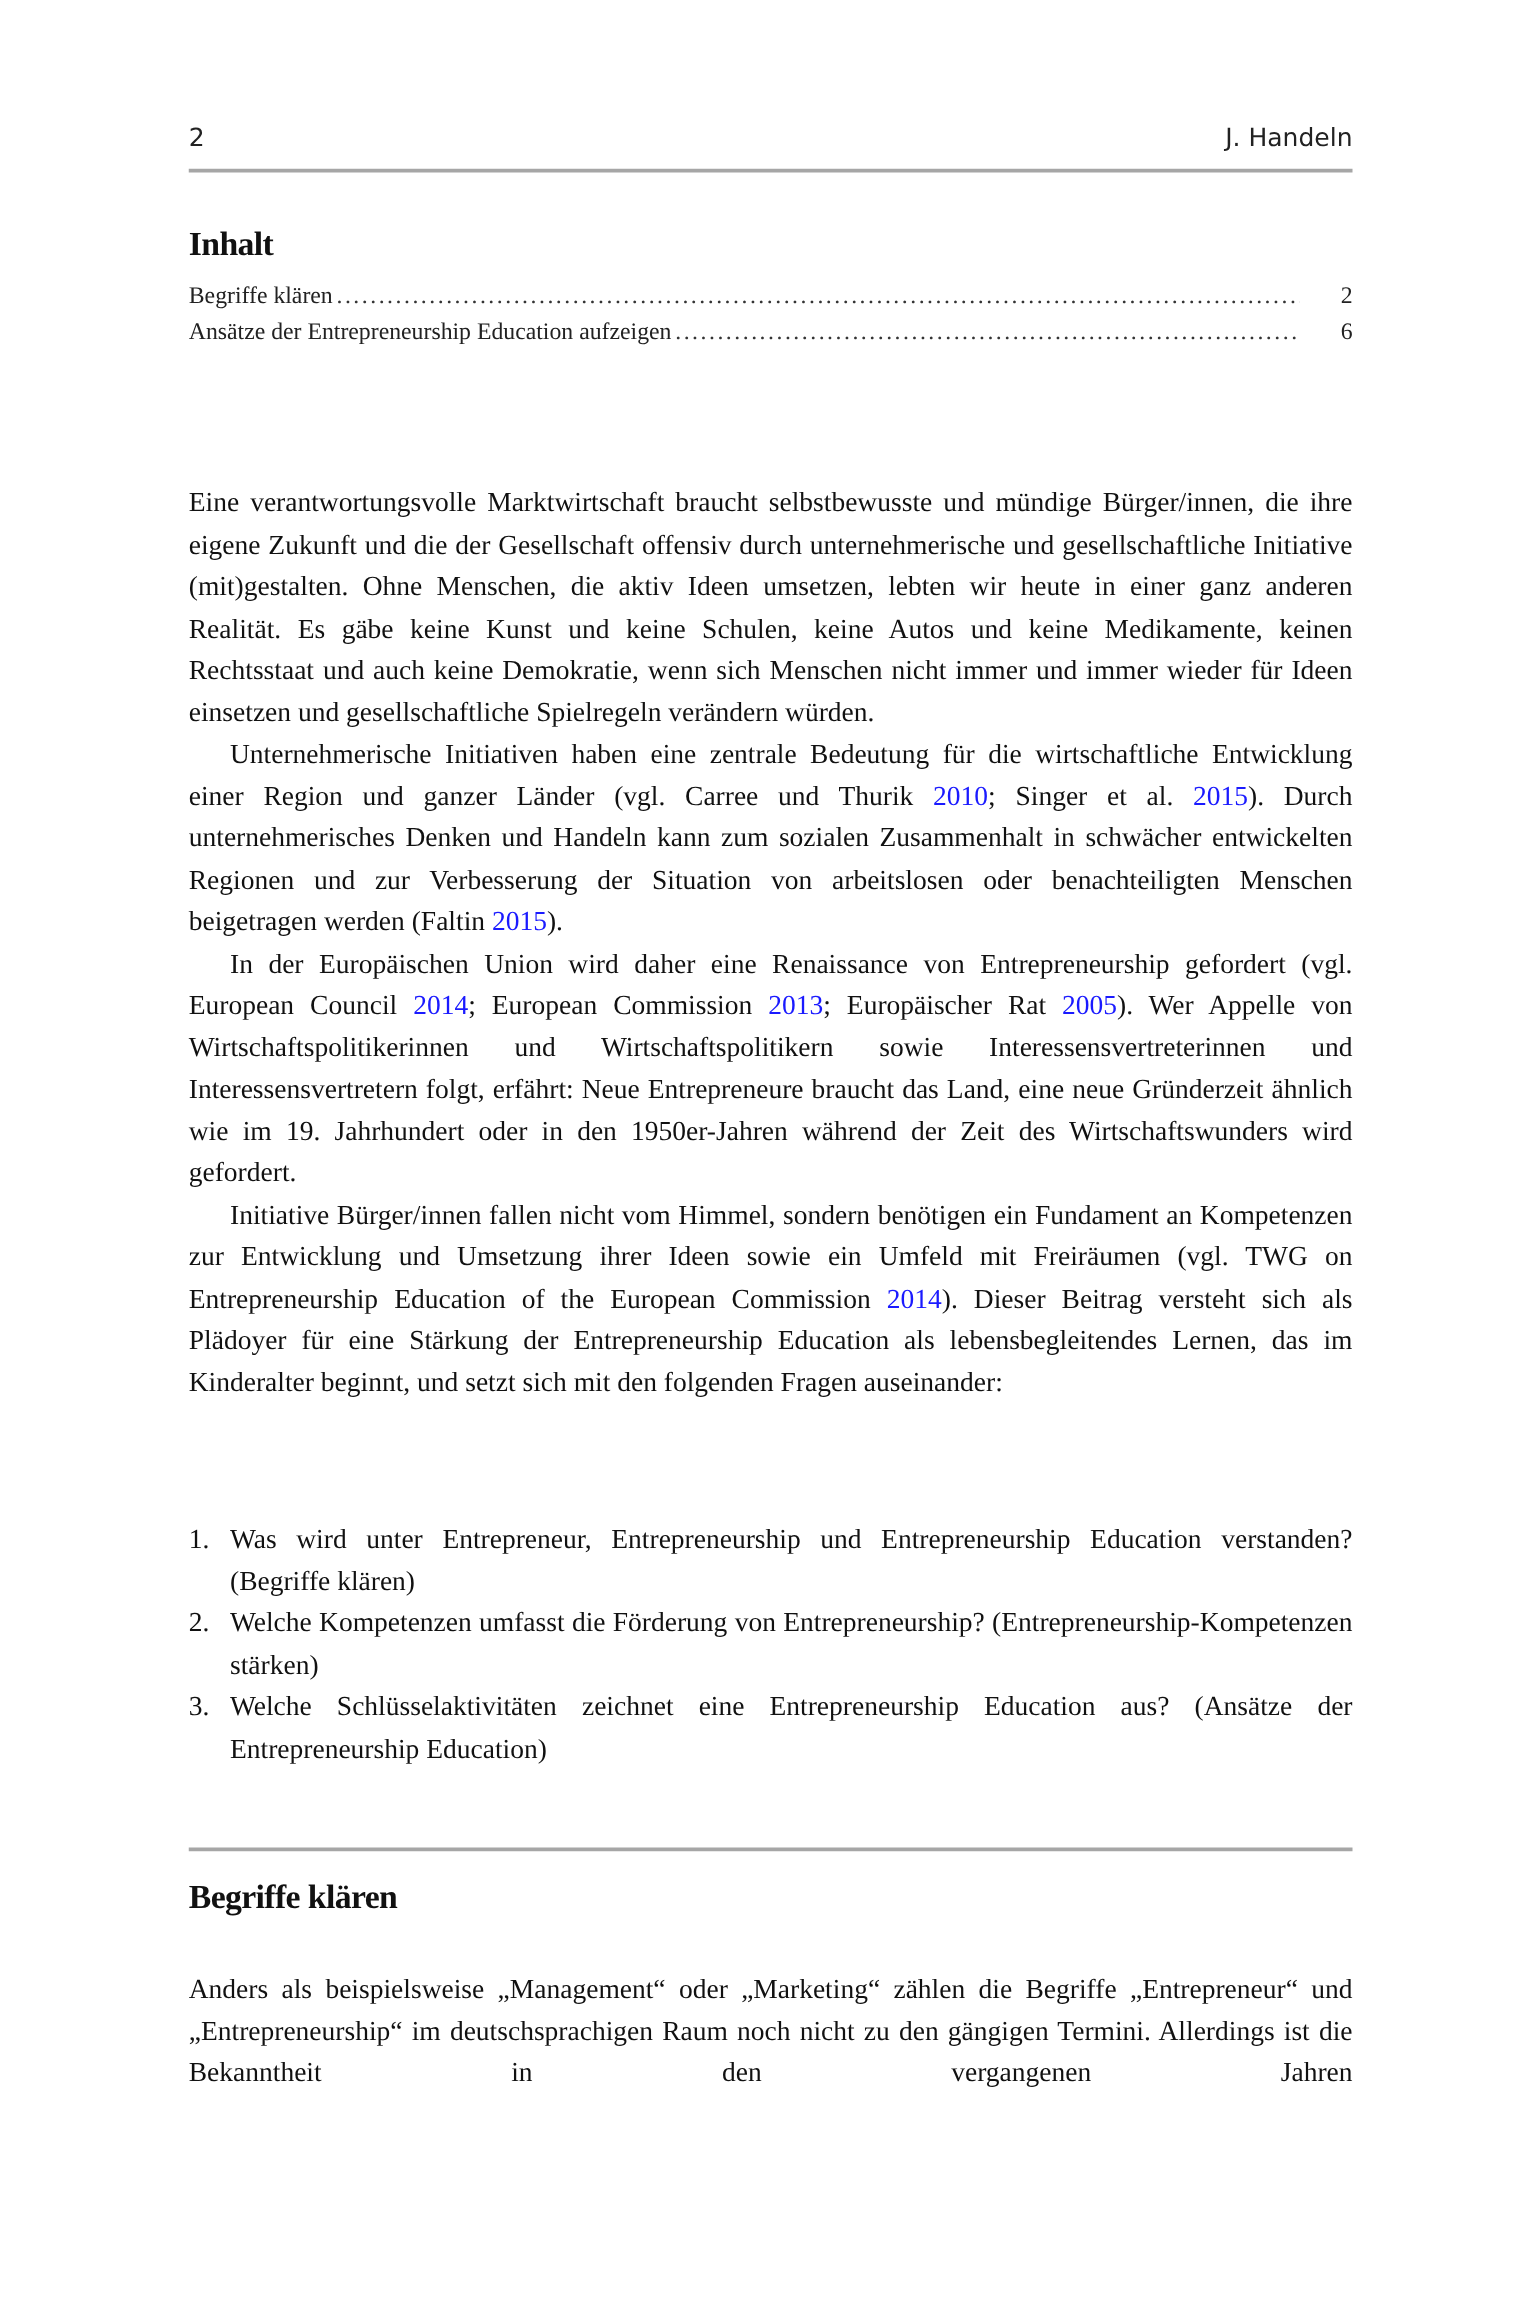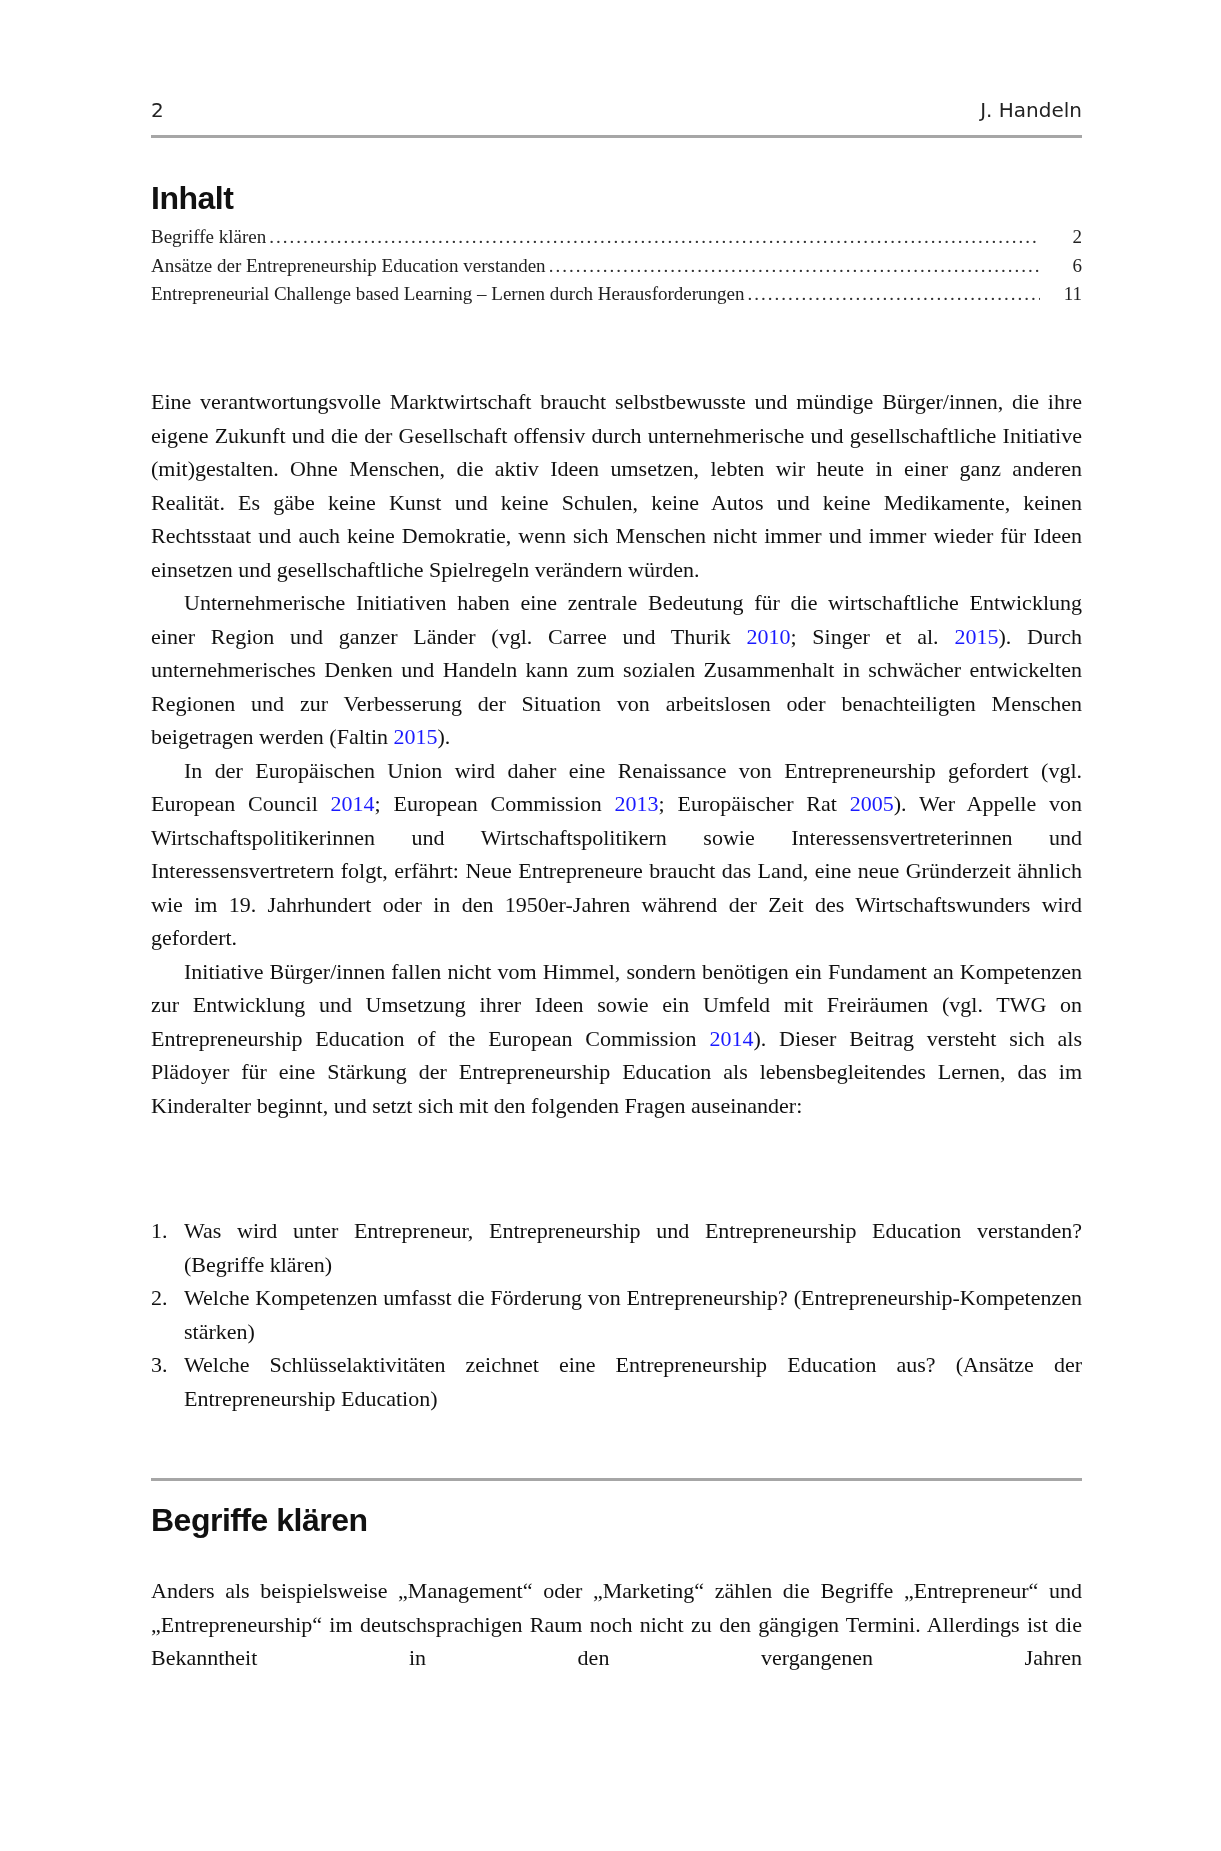--- a/index.html
+++ b/index.html
@@ -3,22 +3,22 @@
 <meta charset="utf-8">
 <style>
   html, body { margin: 0; padding: 0; background: #ffffff; }
   body { width: 1221px; height: 1851px; position: relative; overflow: hidden; }
   .page { position: absolute; left: 151px; top: 0; width: 931px; }
   .runhead { position: absolute; top: 98px; left: 0; width: 931px; height: 28px;
     font-family: "DejaVu Sans", sans-serif; font-size: 20px; color: #222; }
   .runhead .num { position: absolute; left: 0; top: 0; }
   .runhead .author { position: absolute; right: 0; top: 0; }
   .rule { position: absolute; left: 0; width: 931px; height: 3px; background: #a6a6a6; }
-  .heading { position: absolute; left: 0; font-family: Liberation Sans, sans-serif;
-    font-weight: bold; font-size: 32px; color: #111; letter-spacing: -0.5px; }
+  .heading { position: absolute; left: 0; font-family: Liberation Serif, serif;
+    font-weight: bold; font-size: 27px; color: #111; letter-spacing: -0.5px; }
   .toc { position: absolute; left: 0; top: 226px; width: 931px;
     font-family: "Liberation Serif", serif; font-size: 19px; color: #222; }
   .toc-row { display: flex; align-items: baseline; height: 28.5px; }
   .toc-title { white-space: nowrap; }
   .toc-dots { flex: 1; overflow: hidden; white-space: nowrap; margin: 0 6px 0 3px; color: #333; letter-spacing: 2px; }
   .toc-dots::after { content: "................................................................................................................................................................................................"; }
   .toc-page { min-width: 26px; text-align: right; margin-left: 10px; }
   .body { position: absolute; left: 0; width: 931px;
     font-family: "Liberation Serif", serif; font-size: 22px; line-height: 33.5px; color: #111; }
   .body p { margin: 0; text-align: justify; }
@@ -41,28 +41,23 @@
 
   <div class="heading" style="top:180px;">Inhalt</div>
 
   <div class="toc">
     <div class="toc-row">
       <span class="toc-title">Begriffe klären</span>
       <span class="toc-dots"></span>
       <span class="toc-page">2</span>
     </div>
     <div class="toc-row">
-      <span class="toc-title">Ansätze der Entrepreneurship Education verstanden</span>
+      <span class="toc-title">Ansätze der Entrepreneurship Education aufzeigen</span>
       <span class="toc-dots"></span>
       <span class="toc-page">6</span>
-    </div>
-    <div class="toc-row">
-      <span class="toc-title">Entrepreneurial Challenge based Learning – Lernen durch Herausforderungen</span>
-      <span class="toc-dots"></span>
-      <span class="toc-page">11</span>
     </div>
   </div>
 
   <div class="body" style="top:385px;">
     <p>Eine verantwortungsvolle Marktwirtschaft braucht selbstbewusste und mündige Bürger/innen, die ihre eigene Zukunft und die der Gesellschaft offensiv durch unternehmerische und gesellschaftliche Initiative (mit)gestalten. Ohne Menschen, die aktiv Ideen umsetzen, lebten wir heute in einer ganz anderen Realität. Es gäbe keine Kunst und keine Schulen, keine Autos und keine Medikamente, keinen Rechtsstaat und auch keine Demokratie, wenn sich Menschen nicht immer und immer wieder für Ideen einsetzen und gesellschaftliche Spielregeln verändern würden.</p>
     <p class="indent"><span>Unternehmerische Initiativen haben eine zentrale Bedeutung für die wirtschaftliche Entwicklung einer Region und ganzer Länder (vgl. Carree und Thurik </span><span class="cite">2010</span><span>; Singer et al. </span><span class="cite">2015</span><span>). Durch unternehmerisches Denken und Handeln kann zum sozialen Zusammenhalt in schwächer entwickelten Regionen und zur Verbesserung der Situation von arbeitslosen oder benachteiligten Menschen beigetragen werden (Faltin </span><span class="cite">2015</span><span>).</span></p>
     <p class="indent"><span>In der Europäischen Union wird daher eine Renaissance von Entrepreneurship gefordert (vgl. European Council </span><span class="cite">2014</span><span>; European Commission </span><span class="cite">2013</span><span>; Europäischer Rat </span><span class="cite">2005</span><span>). Wer Appelle von Wirtschaftspolitikerinnen und Wirtschaftspolitikern sowie Interessensvertreterinnen und Interessensvertretern folgt, erfährt: Neue Entrepreneure braucht das Land, eine neue Gründerzeit ähnlich wie im 19. Jahrhundert oder in den 1950er-Jahren während der Zeit des Wirtschaftswunders wird gefordert.</span></p>
     <p class="indent"><span>Initiative Bürger/innen fallen nicht vom Himmel, sondern benötigen ein Fundament an Kompetenzen zur Entwicklung und Umsetzung ihrer Ideen sowie ein Umfeld mit Freiräumen (vgl. TWG on Entrepreneurship Education of the European Commission </span><span class="cite">2014</span><span>). Dieser Beitrag versteht sich als Plädoyer für eine Stärkung der Entrepreneurship Education als lebensbegleitendes Lernen, das im Kinderalter beginnt, und setzt sich mit den folgenden Fragen auseinander:</span></p>
   </div>
 

